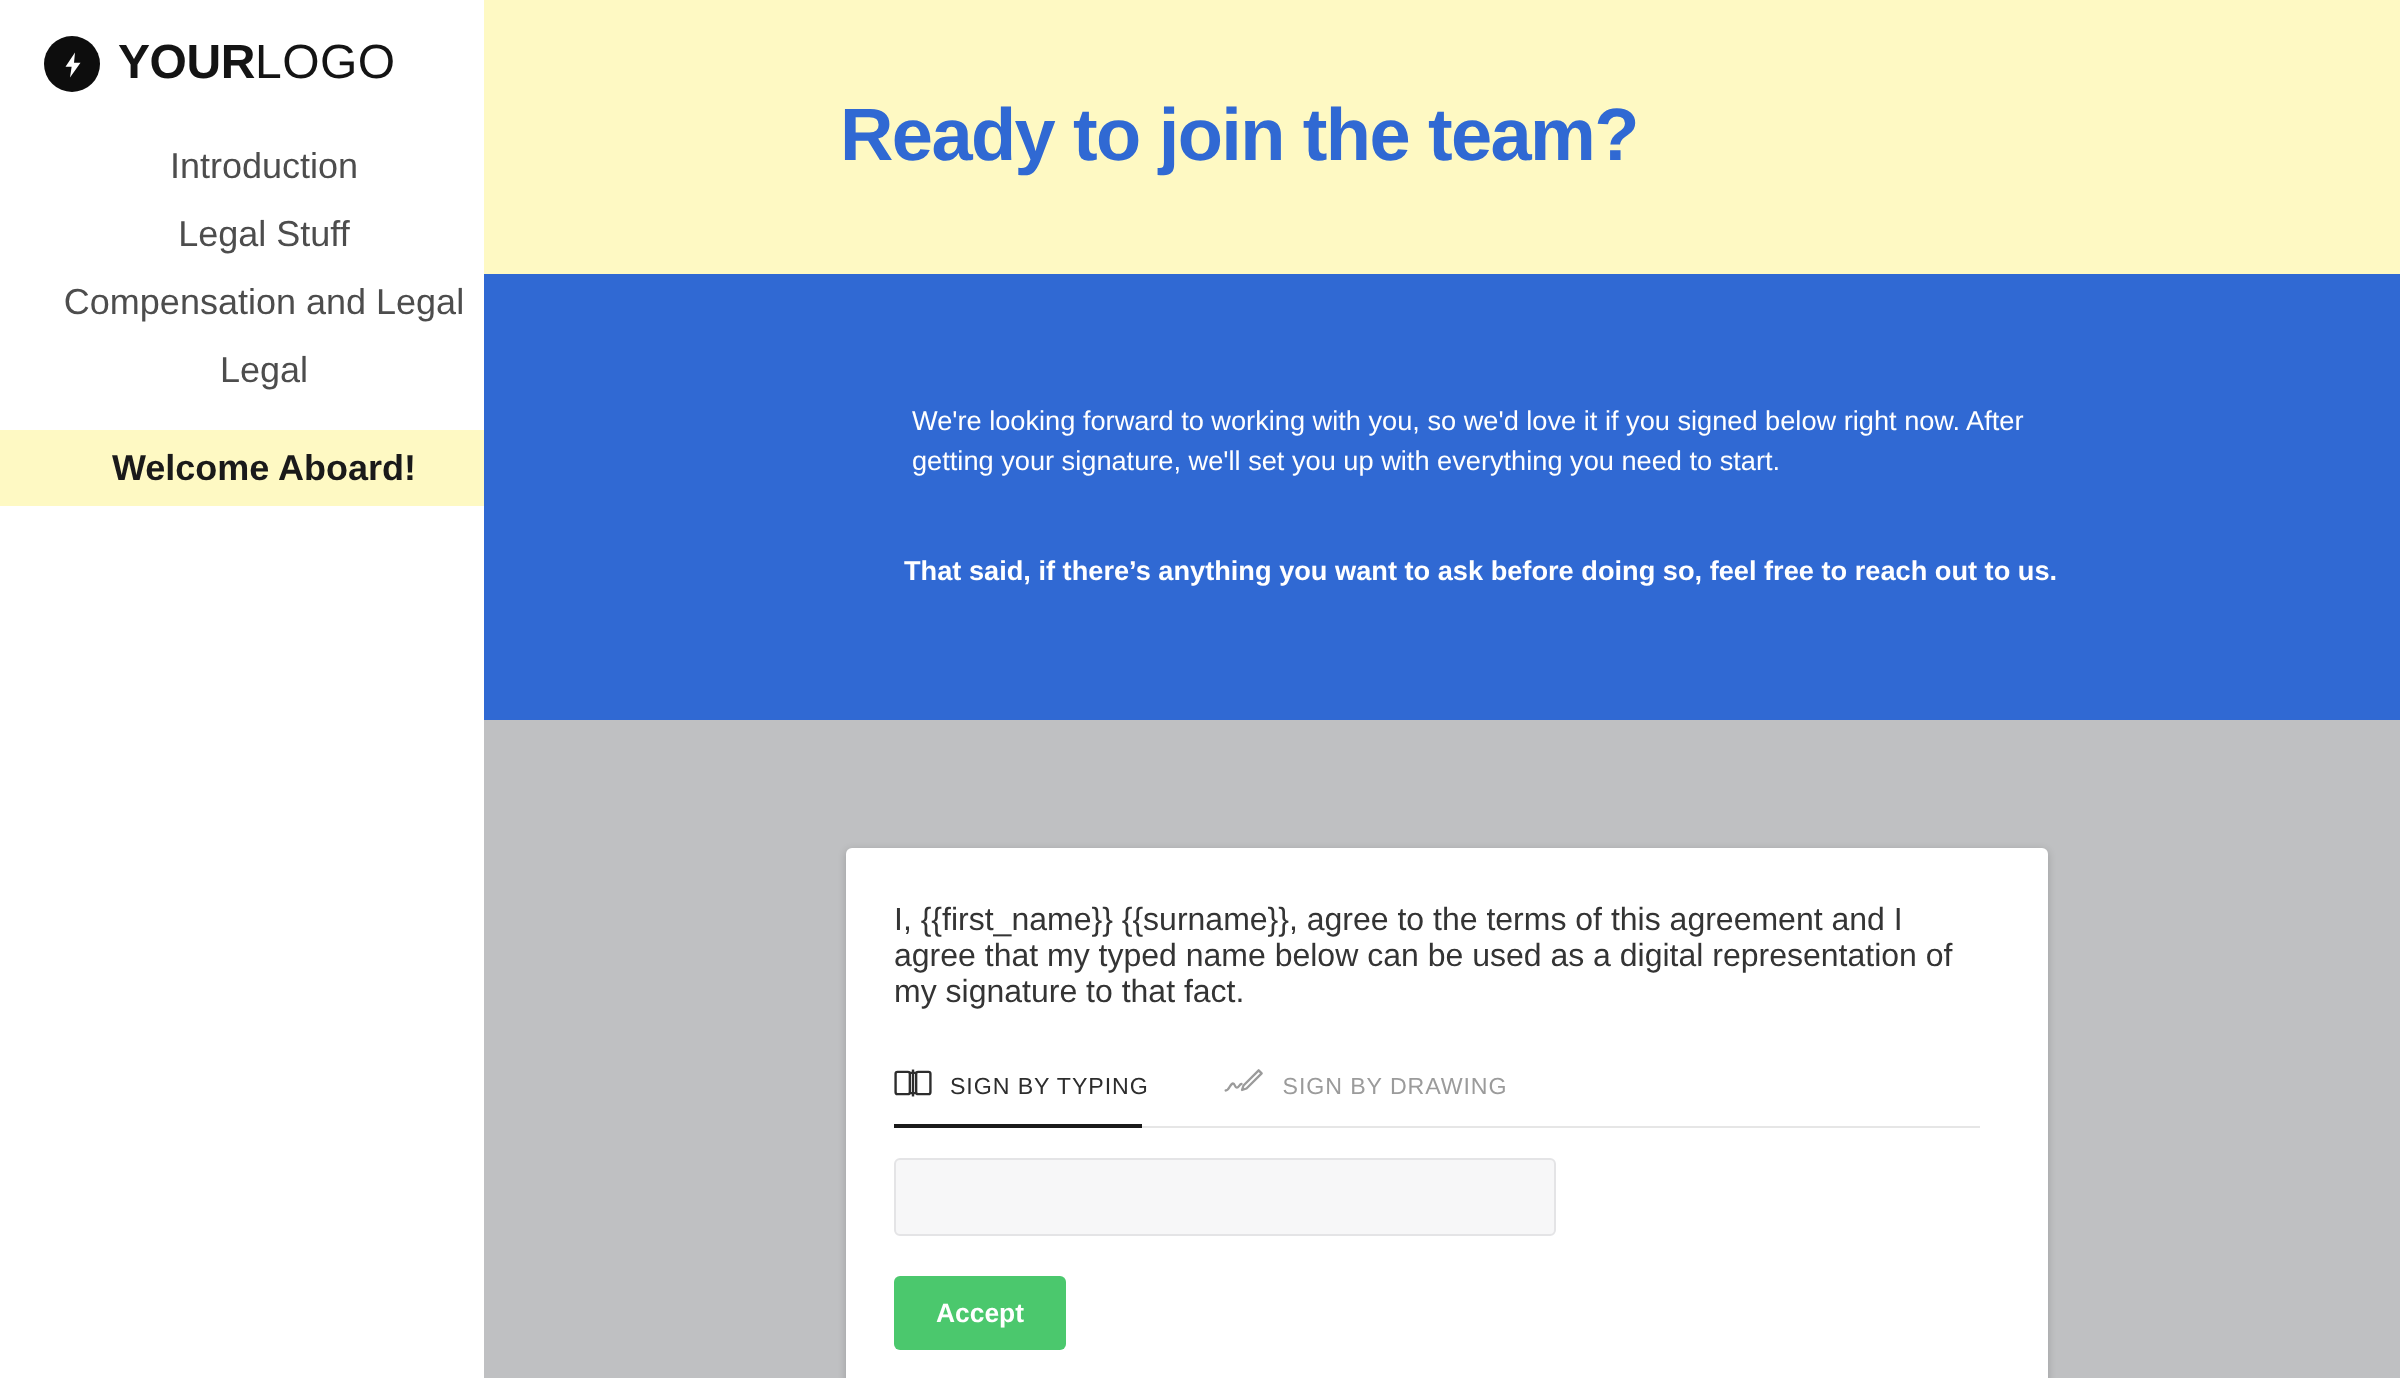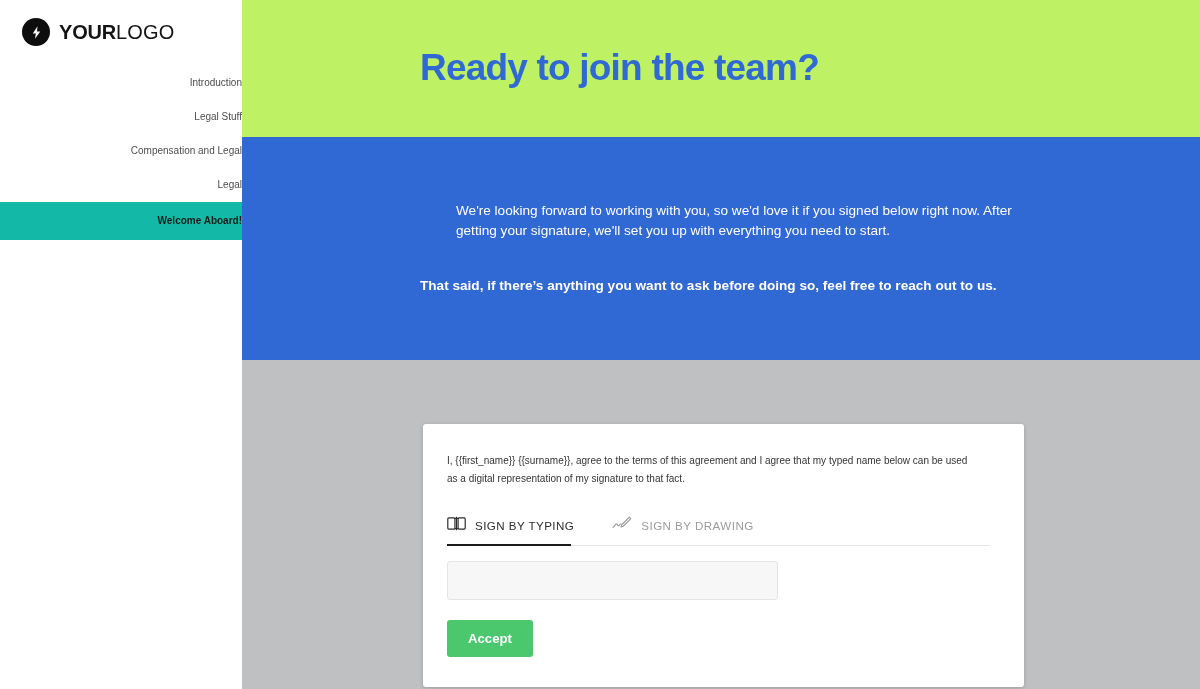--- a/index.html
+++ b/index.html
@@ -43,64 +43,65 @@
     border-radius: 50%;
     background: #0d0d0d;
     display: flex;
     align-items: center;
     justify-content: center;
     flex: 0 0 28px;
   }
 
   .logo-text {
     margin-left: 9px;
-    font-size: 20px;
+    font-size: 24px;
     letter-spacing: -0.2px;
     line-height: 1;
     color: #141414;
     white-space: nowrap;
   }
   .logo-text .b { font-weight: 700; }
   .logo-text .l { font-weight: 400; letter-spacing: 0.2px; }
 
   .nav { margin-top: 32px; }
 
   .nav-item {
     display: block;
-    font-size: 10px;
+    font-size: 18px;
     color: #4d4d4d;
     padding: 9px 0 9px 22px;
     line-height: 16px;
     white-space: nowrap;
     cursor: pointer;
     background: transparent;
     border: none;
-    text-align: right;
+    text-align: center;
     width: 100%;
     font-family: "Liberation Sans", sans-serif;
   }
 
   .nav-item.active {
-    background: #14b8a6;
+    background: #fef9c3;
     color: #1a1a1a;
     font-weight: 700;
     padding-top: 11px;
     padding-bottom: 11px;
+    margin-top: 13px;
   }
 
   
   .main {
     flex: 1 1 auto;
     position: relative;
     height: 689px;
     overflow: hidden;
   }
 
   .band-top {
-    background: #bef264;
+    background: #fef9c3;
     height: 137px;
     padding: 0 0 0 178px;
     display: flex;
     align-items: center;
   }
 
   .page-title {
     font-size: 37px;
     font-weight: 700;
     color: #3069d3;
@@ -124,20 +125,21 @@
     margin-left: 36px;
   }
 
   .blue-para-bold {
     color: #ffffff;
     font-size: 13.6px;
     line-height: 20px;
     max-width: 590px;
     font-weight: 700;
     margin-top: 35px;
+    margin-left: 32px;
   }
 
   .band-gray {
     background: #bfc0c2;
     height: 329px;
     position: relative;
   }
 
   
   .sign-card {
@@ -145,21 +147,21 @@
     left: 181px;
     top: 64px;
     width: 601px;
     background: #ffffff;
     border-radius: 3px;
     box-shadow: 0 1px 4px rgba(0,0,0,0.18);
     padding: 28px 34px 30px 24px;
   }
 
   .consent-text {
-    font-size: 10px;
+    font-size: 16px;
     line-height: 18px;
     color: #343434;
     max-width: 532px;
   }
 
   .tabs {
     display: flex;
     align-items: flex-end;
     margin-top: 24px;
     border-bottom: 1px solid #e6e6e6;

